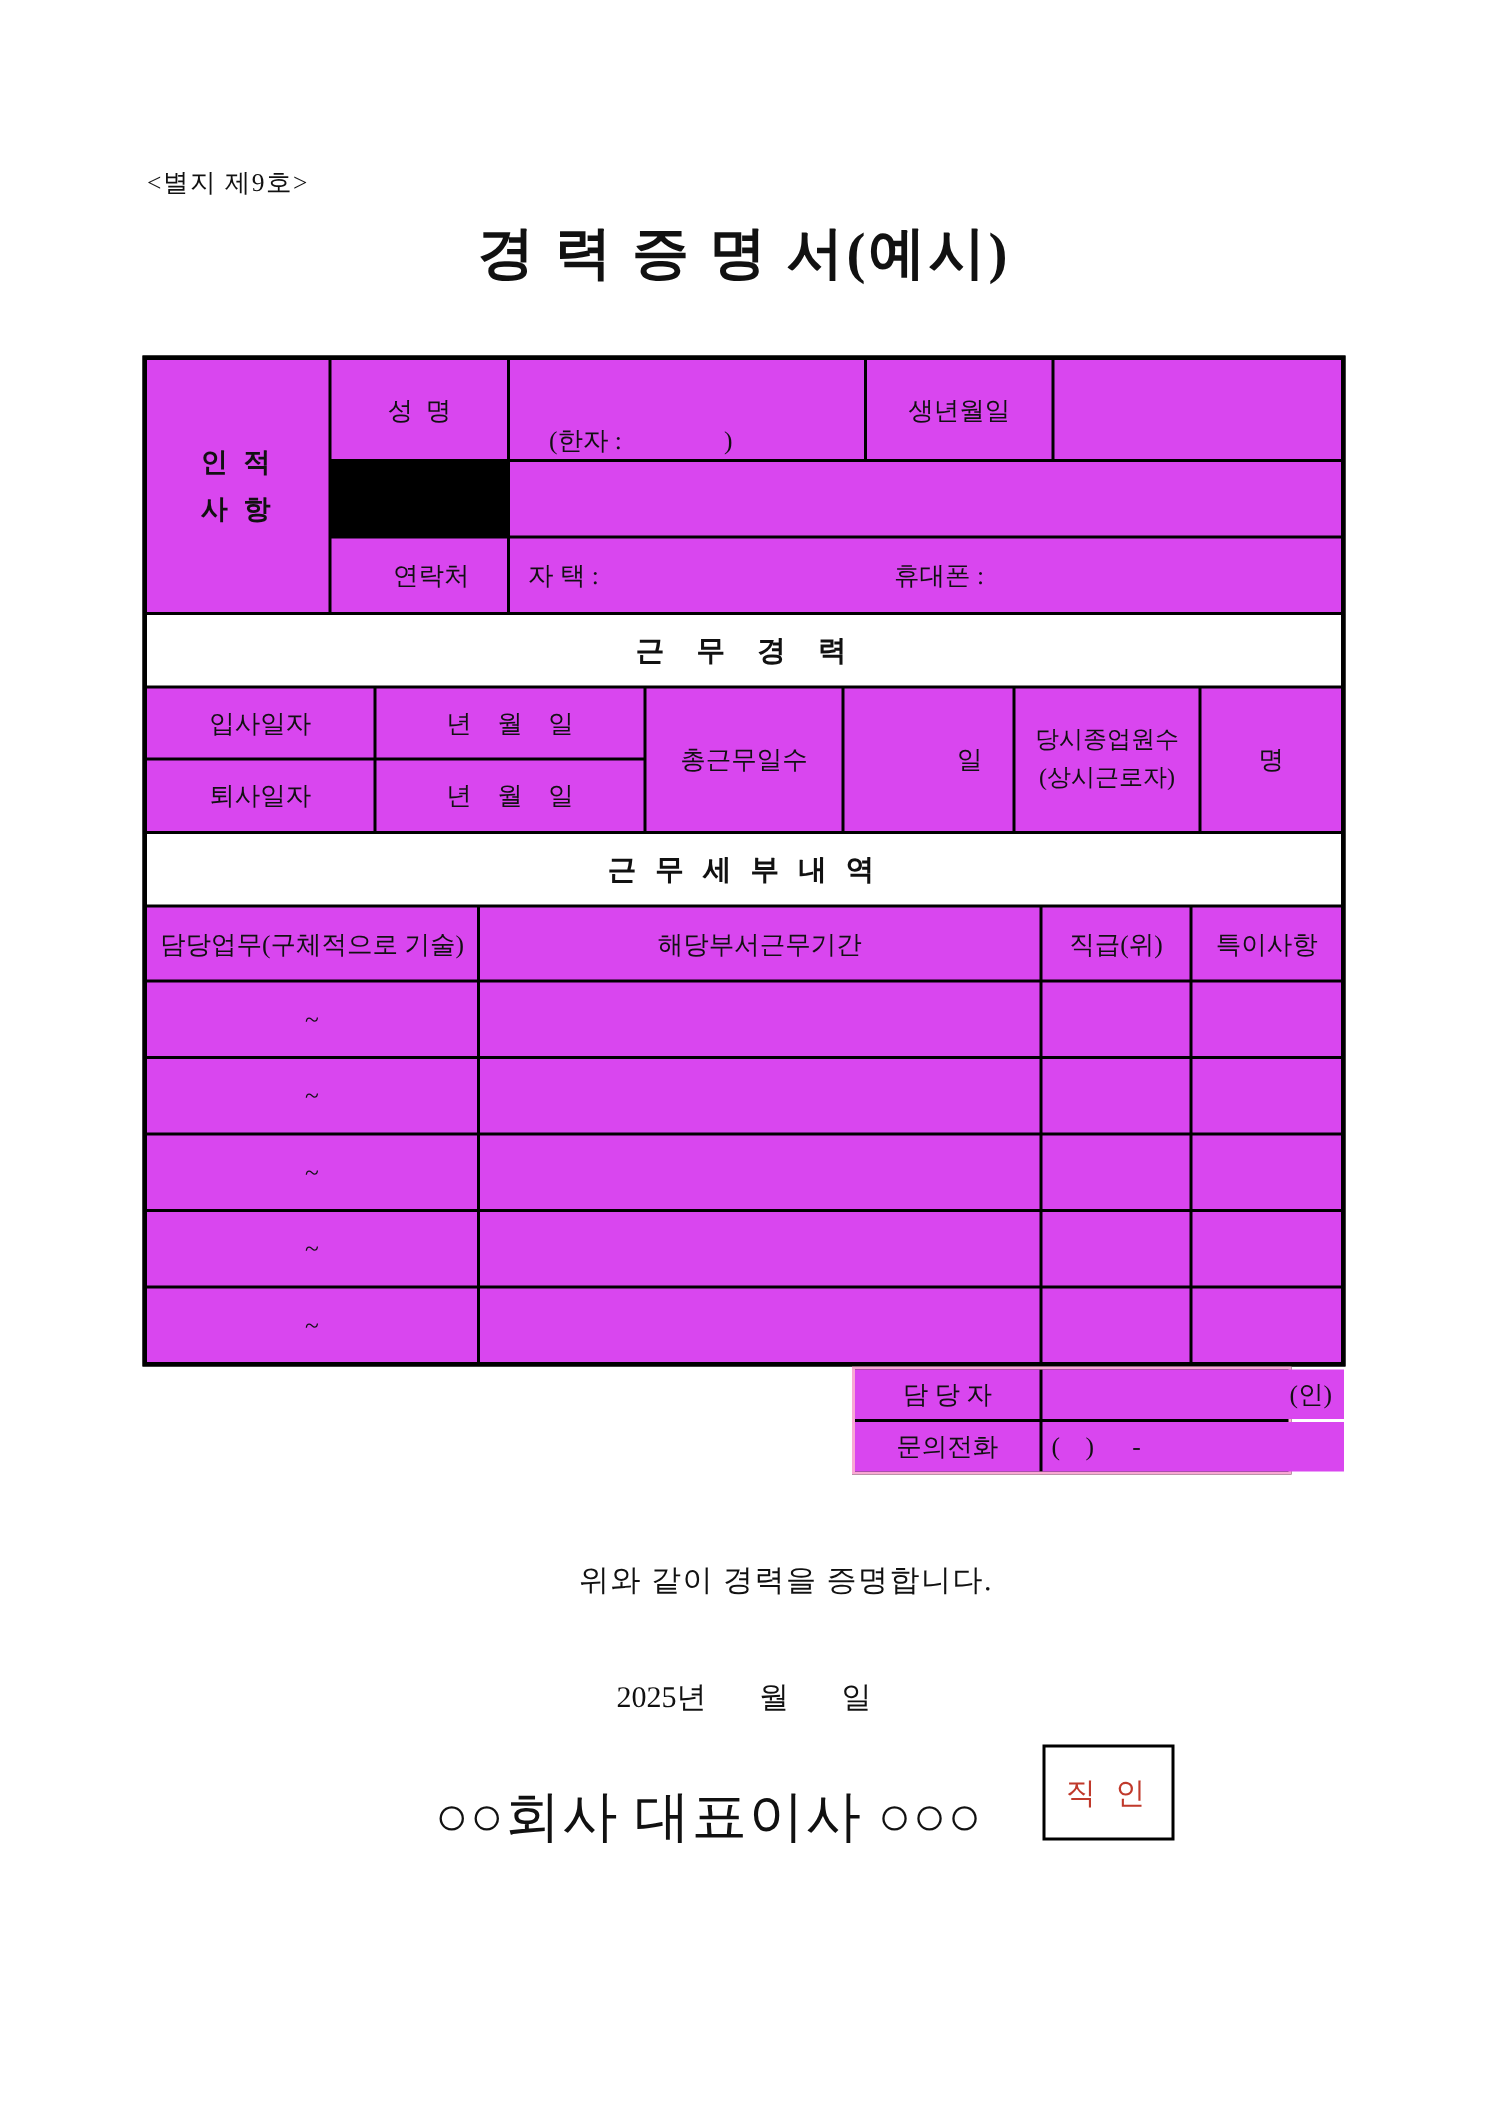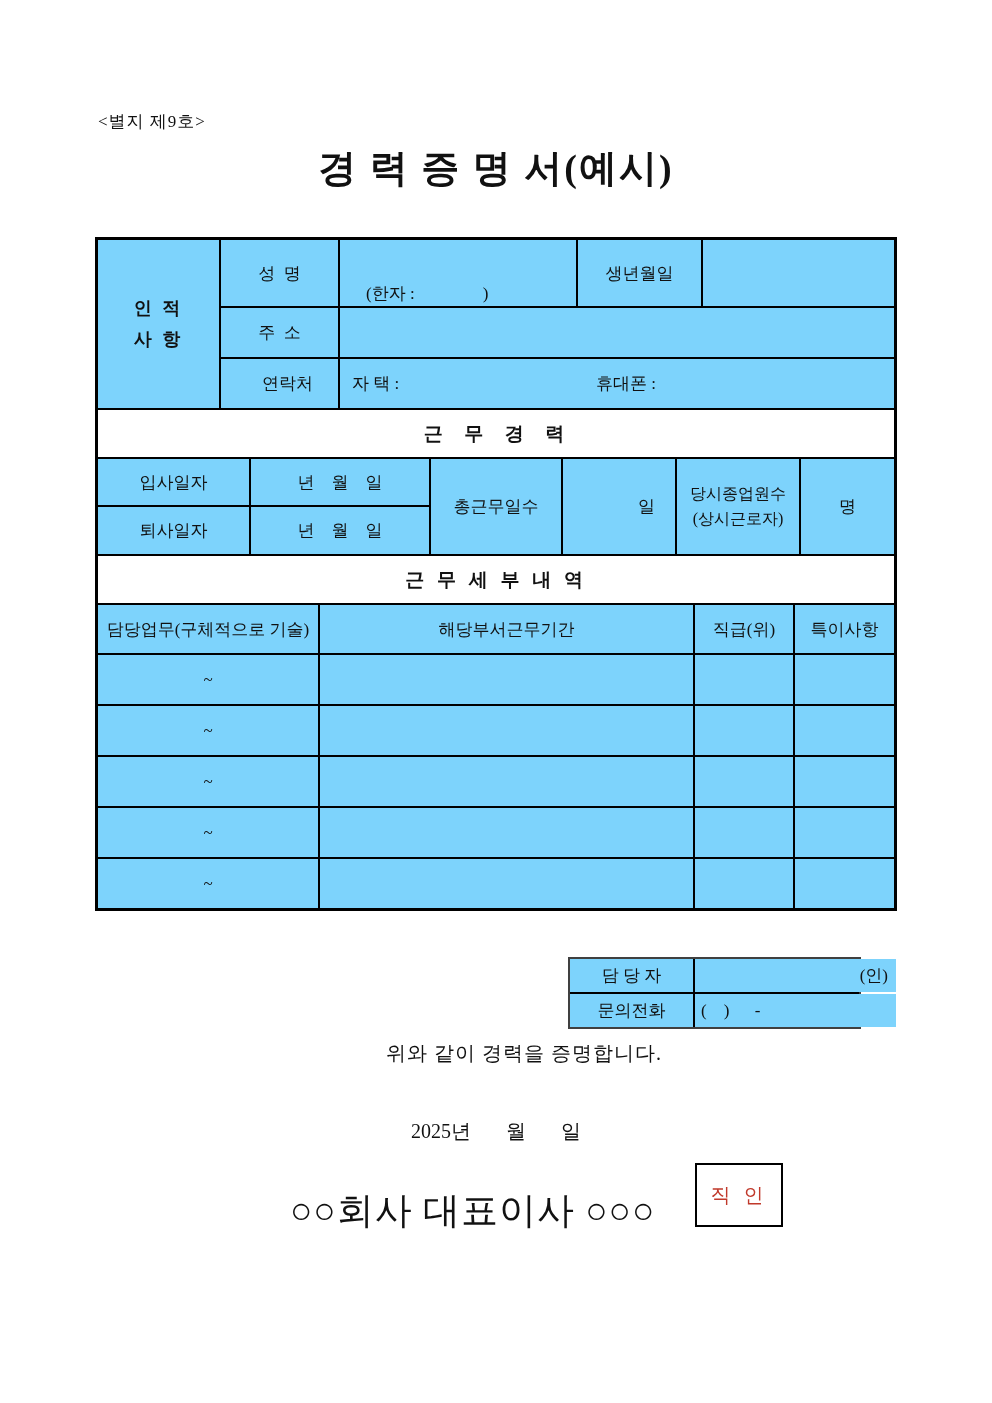--- a/index.html
+++ b/index.html
@@ -20,21 +20,21 @@
   }
 
   
   .main-table {
     position:absolute; left:95px; top:237px; width:802px; height:674px;
     box-sizing:border-box; border:3px solid #000; background:#000;
     display:flex; flex-direction:column; gap:2px;
   }
   .sec { display:grid; gap:2px; background:#000; }
   .cell {
-    background:#7dd3fc; box-sizing:border-box;
+    background:#d946ef; box-sizing:border-box;
     display:flex; align-items:center; justify-content:center;
     font-size:17px; white-space:pre; overflow:hidden;
   }
   .sec1 { grid-template-columns:121px 117px 236px 123px 191px; grid-template-rows:66px 49px 49px; }
   .group-label { grid-row:1/4; grid-column:1; flex-direction:column; font-weight:bold; font-size:18px; letter-spacing:3px; line-height:1.75; }
   .name-label   { grid-row:1; grid-column:2; }
   .name-value   { grid-row:1; grid-column:3; position:relative; }
   .name-value .hanja { position:absolute; left:26px; bottom:1px; }
   .birth-label  { grid-row:1; grid-column:4; }
   .birth-value  { grid-row:1; grid-column:5; }
@@ -56,22 +56,22 @@
   .leave-value { grid-row:2; grid-column:2; }
   .total-label { grid-row:1/3; grid-column:3; }
   .total-unit  { grid-row:1/3; grid-column:4; justify-content:flex-end; padding-right:20px; }
   .emp-label   { grid-row:1/3; grid-column:5; flex-direction:column; font-size:16px; line-height:1.55; }
   .emp-unit    { grid-row:1/3; grid-column:6; }
 
   .sec3 { grid-template-columns:220px 373px 98px 99px; grid-template-rows:48px repeat(5,49px); }
 
   
   .mini-table {
-    position:absolute; left:568px; top:957px; width:293px; height:72px;
-    box-sizing:border-box; border:2px solid #404040; background:#000;
+    position:absolute; left:568px; top:911px; width:293px; height:72px;
+    box-sizing:border-box; border:2px solid #f9a8d4; background:#000;
     display:grid; grid-template-columns:123px 201px; grid-template-rows:33px 33px; gap:2px;
   }
   .mini-table .value-right { justify-content:flex-end; padding-right:8px; }
   .mini-table .value-left  { justify-content:flex-start; padding-left:6px; }
 
   
   .statement {
     position:absolute; left:0; top:1040px; width:100%;
     text-align:center; font-size:20px; letter-spacing:1px; white-space:pre;padding-left:28px;
   }
@@ -104,21 +104,20 @@
       <div class="cell group-label">
         <span>인 적</span>
         <span>사 항</span>
       </div>
       <div class="cell name-label">성  명</div>
       <div class="cell name-value">
         <span class="hanja">(한자 :                )</span>
       </div>
       <div class="cell birth-label">생년월일</div>
       <div class="cell birth-value"></div>
-      <div class="cell addr-label">주  소</div>
       <div class="cell addr-value"></div>
       <div class="cell contact-label">연락처</div>
       <div class="cell contact-value">
         <span class="home">자 택 :</span>
         <span class="mobile">휴대폰 :</span>
       </div>
     </div>
 
     <div class="band h47">근  무  경  력</div>
     <div class="sec sec2">

